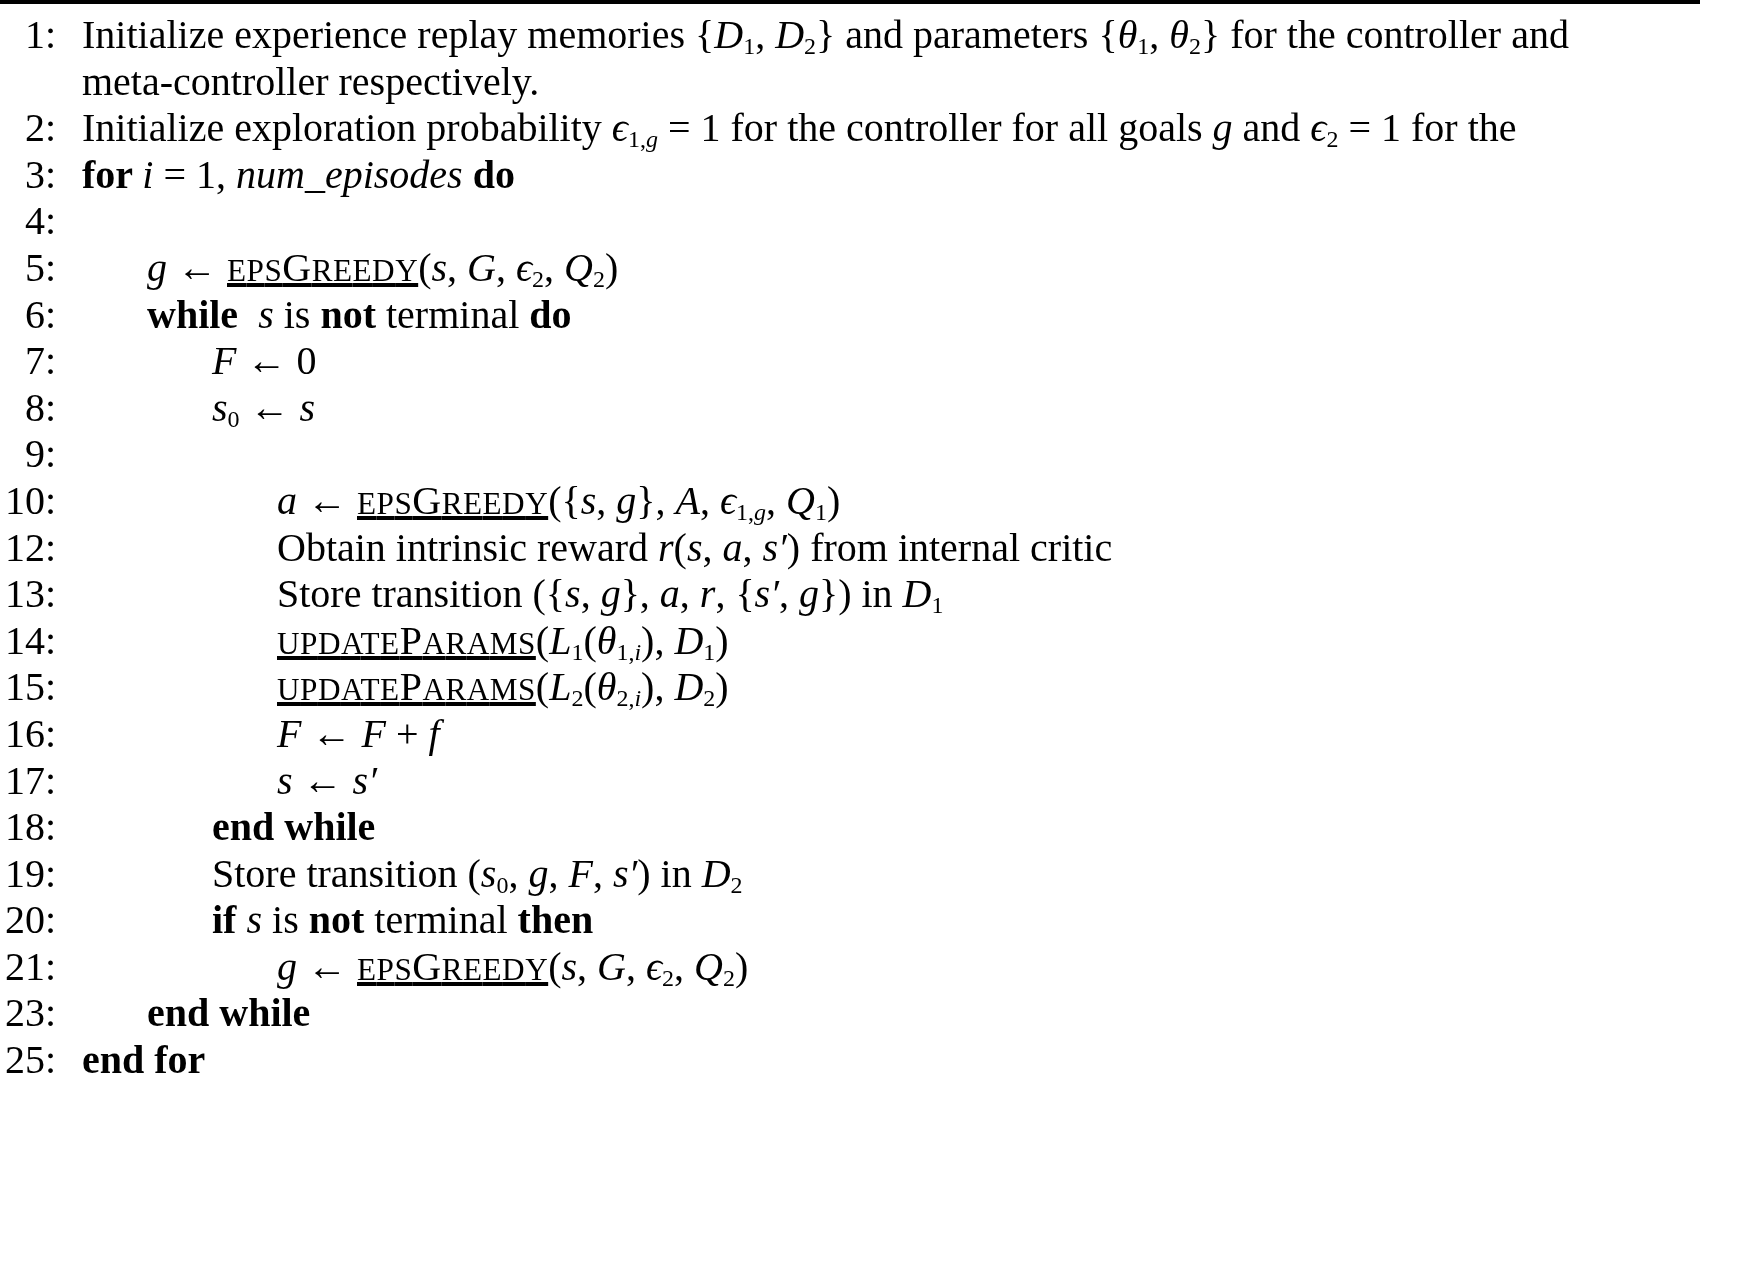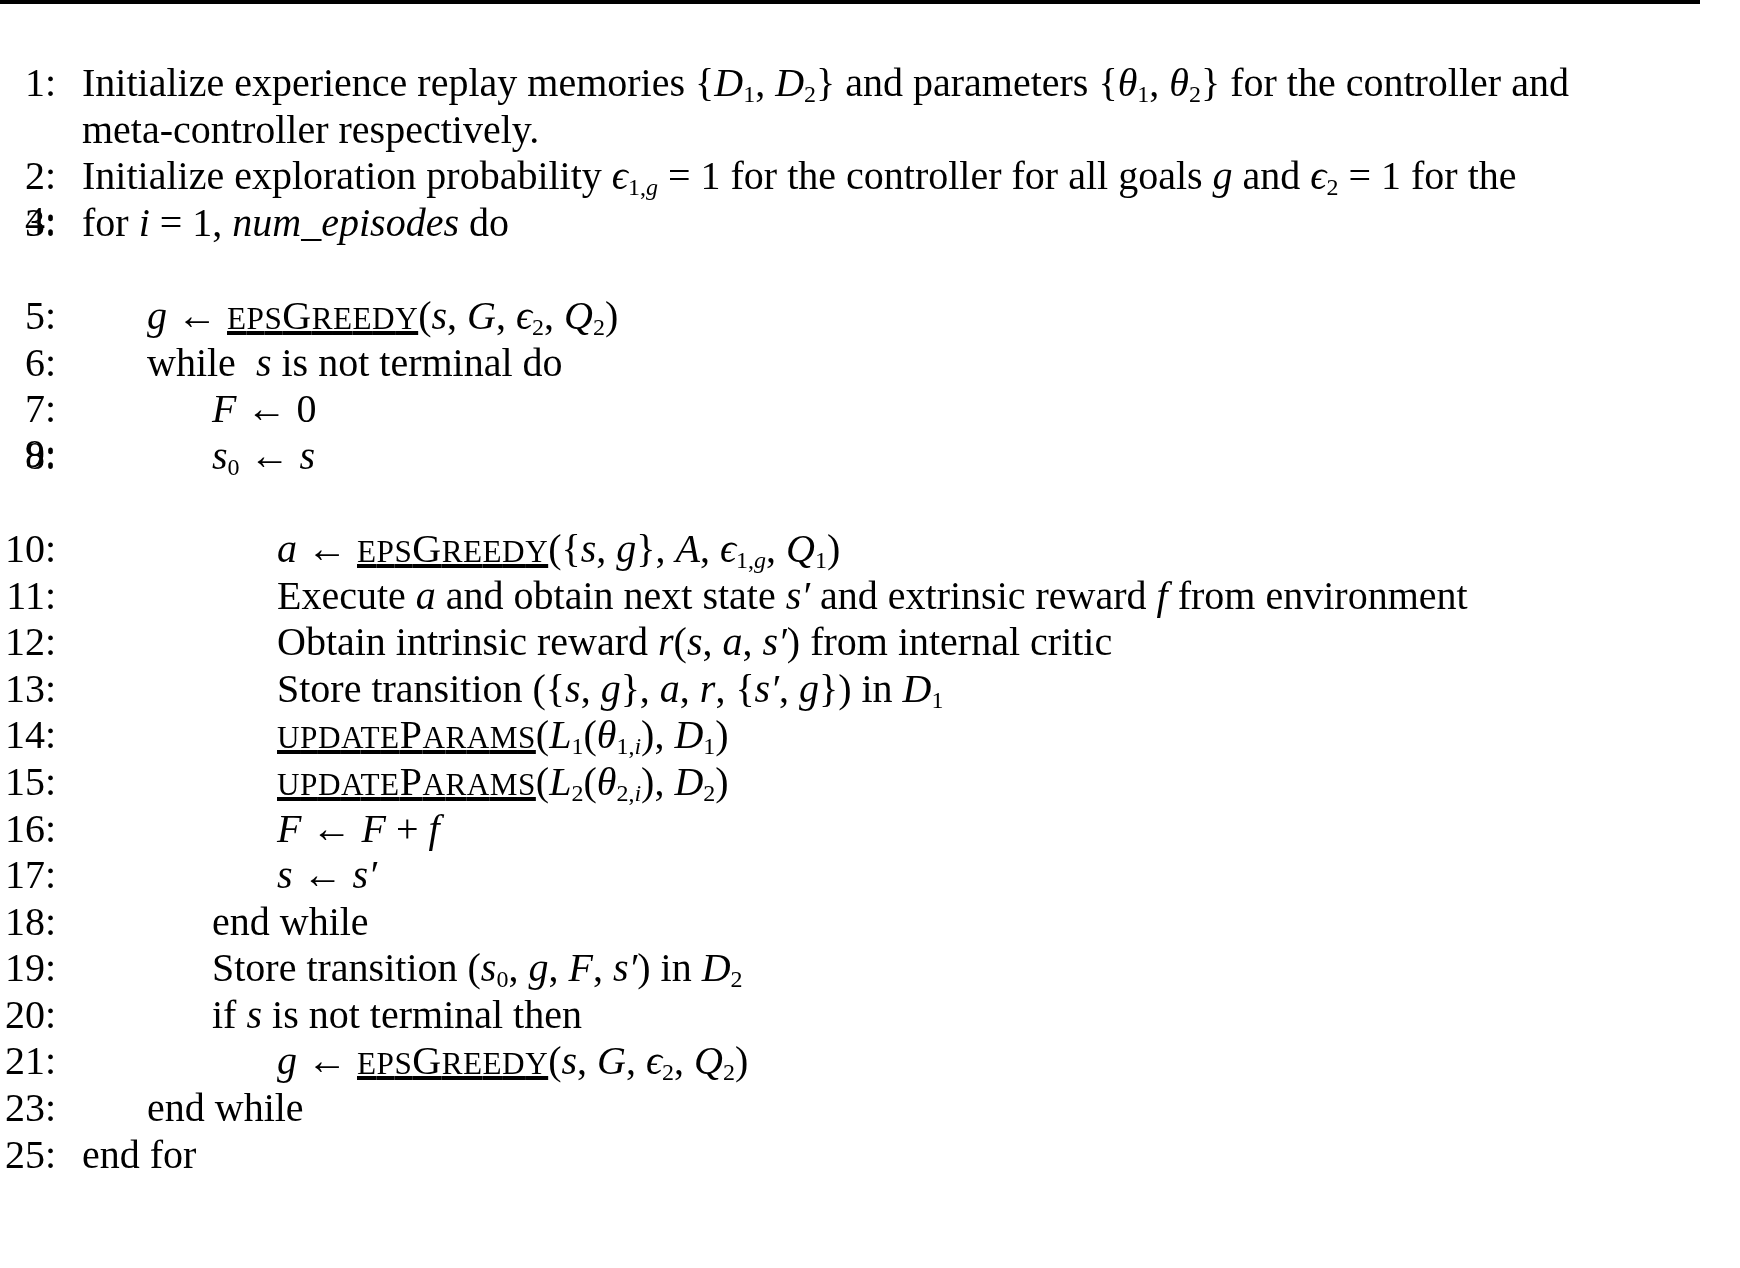--- a/index.html
+++ b/index.html
@@ -32,27 +32,27 @@
     line-height: 46.6px;
     white-space: pre;
   }
   .num {
     display: inline-block;
     width: 56px;
     flex: 0 0 56px;
     text-align: right;
     white-space: pre;
   }
-  .stmt { display: inline-block; white-space: pre; margin-top: 48px; }
+  .stmt { display: inline-block; white-space: pre; }
   .ind0 { padding-left: 26px; }
   .ind1 { padding-left: 91px; }
   .ind2 { padding-left: 156px; }
   .ind3 { padding-left: 221px; }
   .r  { }
-  .b  { font-weight: normal; text-align: right; }
+  .b  { font-weight: bold; text-align: right; }
   .i  { font-style: italic; }
   .cal { font-style: italic; }
   .sc { letter-spacing: 0.5px; text-decoration: underline; }
   .scbig  { }
   .scsmall { font-size: 0.78em; }
   .sub  { font-size: 0.6em; vertical-align: -0.25em; }
   .subi { font-size: 0.6em; vertical-align: -0.25em; font-style: italic; }
 </style>
 </head>
 <body>
@@ -64,21 +64,20 @@
       <div class="row"><span class="num"></span><span class="stmt ind0"><span class="r">meta-controller respectively.</span></span></div>
       <div class="row"><span class="num">2:</span><span class="stmt ind0"><span class="r">Initialize exploration probability </span><span class="i">ϵ</span><span class="sub">1,</span><span class="subi">g</span><span class="r"> = 1 for the controller for all goals </span><span class="i">g</span><span class="r"> and </span><span class="i">ϵ</span><span class="sub">2</span><span class="r"> = 1 for the</span></span></div>
       <div class="row"><span class="num">3:</span><span class="stmt ind0"><span class="b">for </span><span class="i">i</span><span class="r"> = 1, </span><span class="i">num_episodes</span><span class="b"> do</span></span></div>
       <div class="row"><span class="num">4:</span></div>
       <div class="row"><span class="num">5:</span><span class="stmt ind1"><span class="i">g</span><span class="r"> ← </span><span class="sc"><span class="scsmall">E</span><span class="scsmall">P</span><span class="scsmall">S</span><span class="scbig">G</span><span class="scsmall">R</span><span class="scsmall">E</span><span class="scsmall">E</span><span class="scsmall">D</span><span class="scsmall">Y</span></span><span class="r">(</span><span class="i">s</span><span class="r">, </span><span class="cal">G</span><span class="r">, </span><span class="i">ϵ</span><span class="sub">2</span><span class="r">, </span><span class="i">Q</span><span class="sub">2</span><span class="r">)</span></span></div>
       <div class="row"><span class="num">6:</span><span class="stmt ind1"><span class="b">while</span><span class="r">  </span><span class="i">s</span><span class="r"> is </span><span class="b">not</span><span class="r"> terminal </span><span class="b">do</span></span></div>
       <div class="row"><span class="num">7:</span><span class="stmt ind2"><span class="i">F</span><span class="r"> ← 0</span></span></div>
       <div class="row"><span class="num">8:</span><span class="stmt ind2"><span class="i">s</span><span class="sub">0</span><span class="r"> ← </span><span class="i">s</span></span></div>
       <div class="row"><span class="num">9:</span></div>
       <div class="row"><span class="num">10:</span><span class="stmt ind3"><span class="i">a</span><span class="r"> ← </span><span class="sc"><span class="scsmall">E</span><span class="scsmall">P</span><span class="scsmall">S</span><span class="scbig">G</span><span class="scsmall">R</span><span class="scsmall">E</span><span class="scsmall">E</span><span class="scsmall">D</span><span class="scsmall">Y</span></span><span class="r">({</span><span class="i">s</span><span class="r">, </span><span class="i">g</span><span class="r">}, </span><span class="cal">A</span><span class="r">, </span><span class="i">ϵ</span><span class="sub">1,</span><span class="subi">g</span><span class="r">, </span><span class="i">Q</span><span class="sub">1</span><span class="r">)</span></span></div>
-      <div class="row"><span class="num">11:</span><span class="stmt ind3"><span class="r">Execute </span><span class="i">a</span><span class="r"> and obtain next state </span><span class="i">s′</span><span class="r"> and extrinsic reward </span><span class="i">f</span><span class="r"> from environment</span></span></div>
       <div class="row"><span class="num">12:</span><span class="stmt ind3"><span class="r">Obtain intrinsic reward </span><span class="i">r</span><span class="r">(</span><span class="i">s</span><span class="r">, </span><span class="i">a</span><span class="r">, </span><span class="i">s′</span><span class="r">) from internal critic</span></span></div>
       <div class="row"><span class="num">13:</span><span class="stmt ind3"><span class="r">Store transition ({</span><span class="i">s</span><span class="r">, </span><span class="i">g</span><span class="r">}, </span><span class="i">a</span><span class="r">, </span><span class="i">r</span><span class="r">, {</span><span class="i">s′</span><span class="r">, </span><span class="i">g</span><span class="r">}) in </span><span class="cal">D</span><span class="sub">1</span></span></div>
       <div class="row"><span class="num">14:</span><span class="stmt ind3"><span class="sc"><span class="scsmall">U</span><span class="scsmall">P</span><span class="scsmall">D</span><span class="scsmall">A</span><span class="scsmall">T</span><span class="scsmall">E</span><span class="scbig">P</span><span class="scsmall">A</span><span class="scsmall">R</span><span class="scsmall">A</span><span class="scsmall">M</span><span class="scsmall">S</span></span><span class="r">(</span><span class="cal">L</span><span class="sub">1</span><span class="r">(</span><span class="i">θ</span><span class="sub">1,</span><span class="subi">i</span><span class="r">), </span><span class="cal">D</span><span class="sub">1</span><span class="r">)</span></span></div>
       <div class="row"><span class="num">15:</span><span class="stmt ind3"><span class="sc"><span class="scsmall">U</span><span class="scsmall">P</span><span class="scsmall">D</span><span class="scsmall">A</span><span class="scsmall">T</span><span class="scsmall">E</span><span class="scbig">P</span><span class="scsmall">A</span><span class="scsmall">R</span><span class="scsmall">A</span><span class="scsmall">M</span><span class="scsmall">S</span></span><span class="r">(</span><span class="cal">L</span><span class="sub">2</span><span class="r">(</span><span class="i">θ</span><span class="sub">2,</span><span class="subi">i</span><span class="r">), </span><span class="cal">D</span><span class="sub">2</span><span class="r">)</span></span></div>
       <div class="row"><span class="num">16:</span><span class="stmt ind3"><span class="i">F</span><span class="r"> ← </span><span class="i">F</span><span class="r"> + </span><span class="i">f</span></span></div>
       <div class="row"><span class="num">17:</span><span class="stmt ind3"><span class="i">s</span><span class="r"> ← </span><span class="i">s′</span></span></div>
       <div class="row"><span class="num">18:</span><span class="stmt ind2"><span class="b">end while</span></span></div>
       <div class="row"><span class="num">19:</span><span class="stmt ind2"><span class="r">Store transition (</span><span class="i">s</span><span class="sub">0</span><span class="r">, </span><span class="i">g</span><span class="r">, </span><span class="i">F</span><span class="r">, </span><span class="i">s′</span><span class="r">) in </span><span class="cal">D</span><span class="sub">2</span></span></div>
       <div class="row"><span class="num">20:</span><span class="stmt ind2"><span class="b">if </span><span class="i">s</span><span class="r"> is </span><span class="b">not</span><span class="r"> terminal </span><span class="b">then</span></span></div>
       <div class="row"><span class="num">21:</span><span class="stmt ind3"><span class="i">g</span><span class="r"> ← </span><span class="sc"><span class="scsmall">E</span><span class="scsmall">P</span><span class="scsmall">S</span><span class="scbig">G</span><span class="scsmall">R</span><span class="scsmall">E</span><span class="scsmall">E</span><span class="scsmall">D</span><span class="scsmall">Y</span></span><span class="r">(</span><span class="i">s</span><span class="r">, </span><span class="cal">G</span><span class="r">, </span><span class="i">ϵ</span><span class="sub">2</span><span class="r">, </span><span class="i">Q</span><span class="sub">2</span><span class="r">)</span></span></div>

